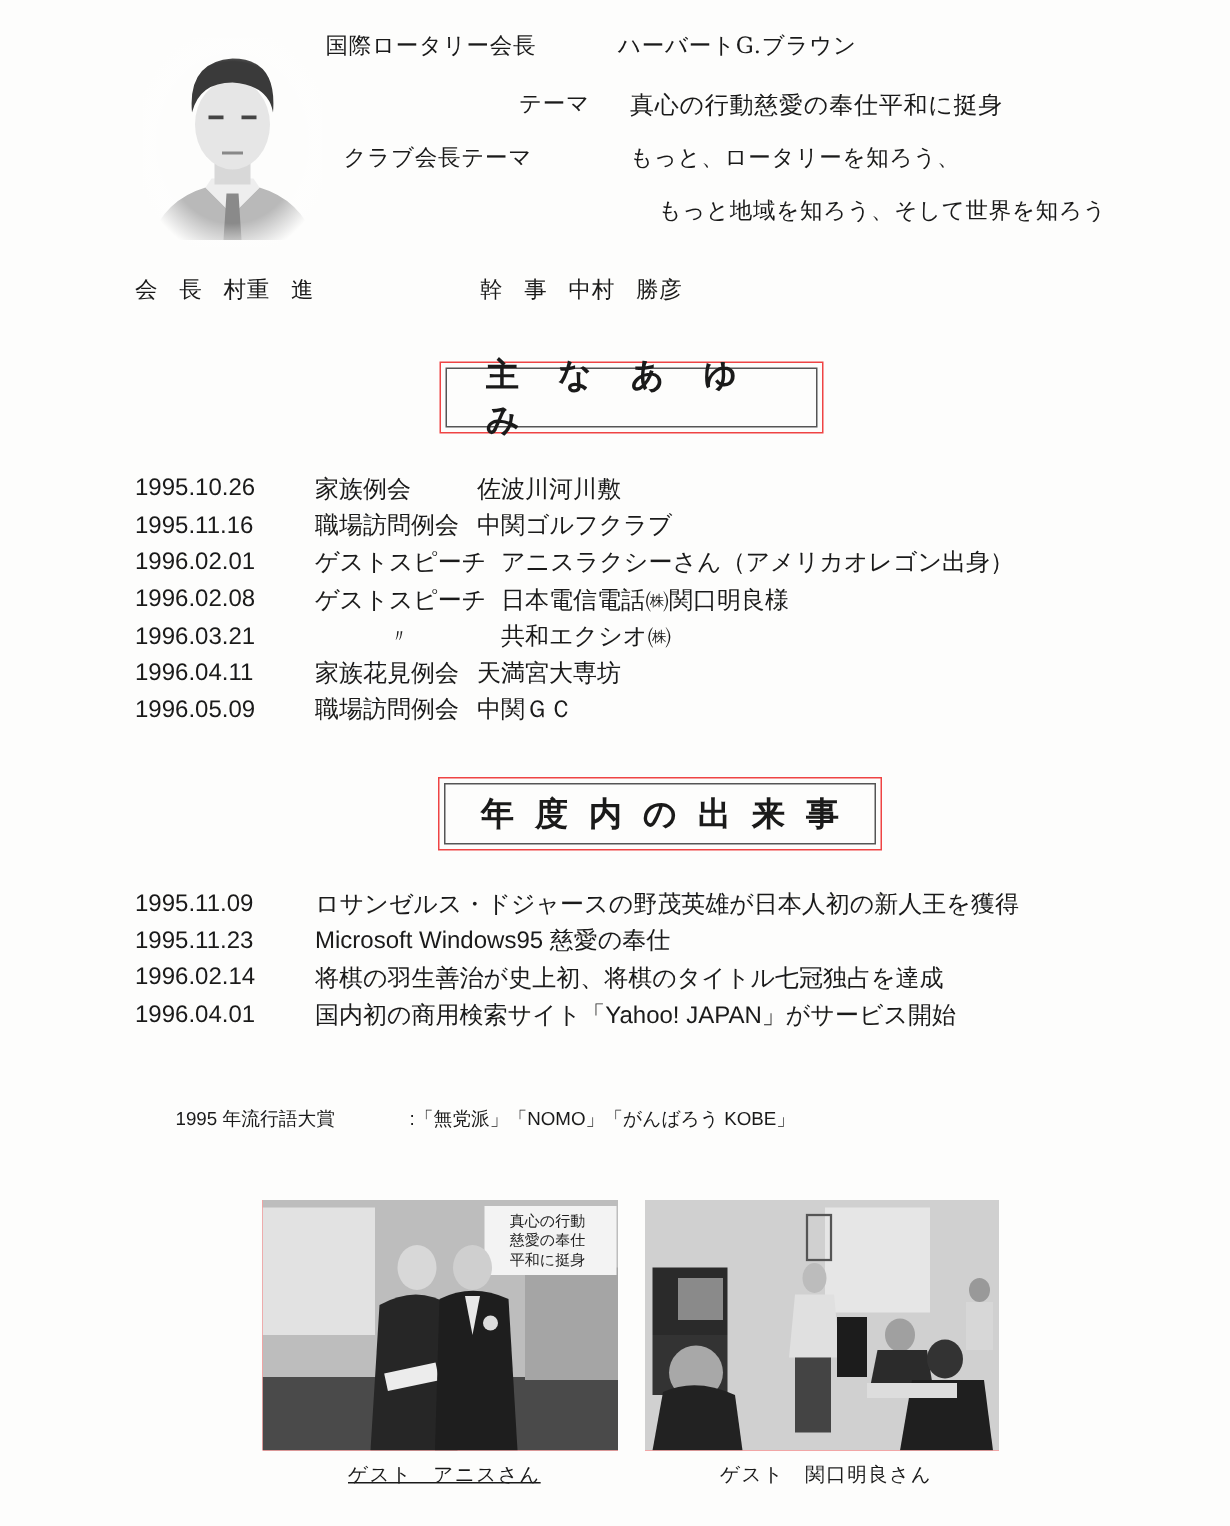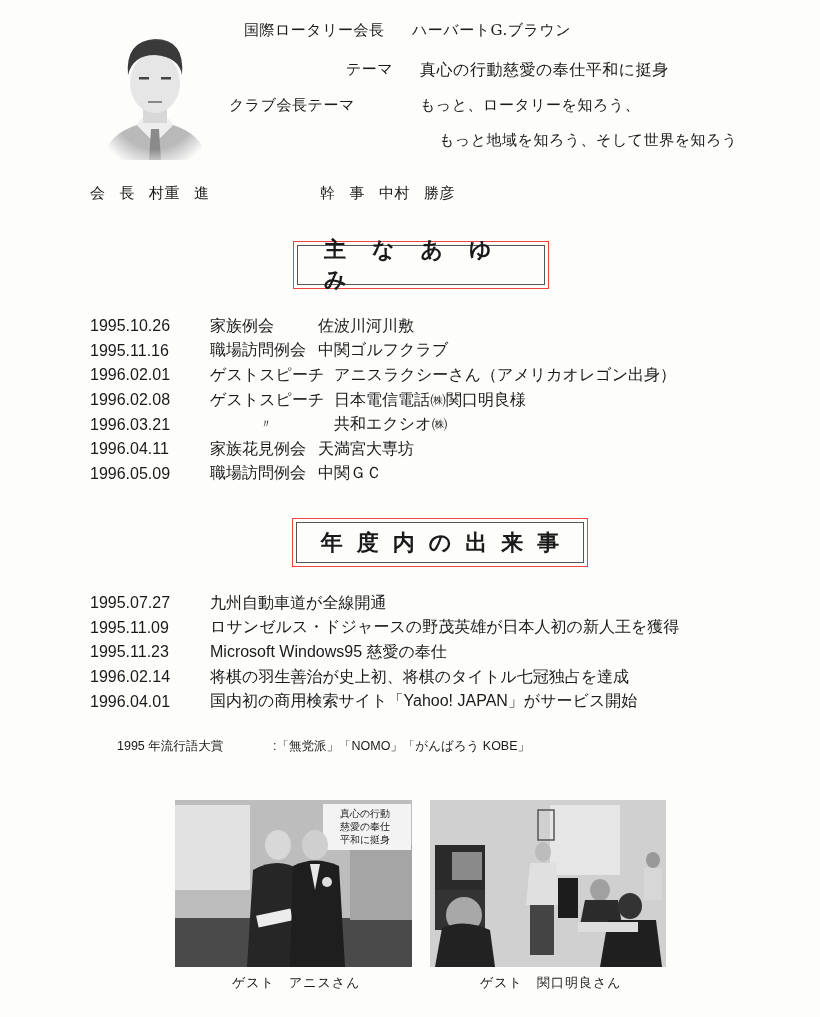--- a/index.html
+++ b/index.html
@@ -83,21 +83,21 @@
     <path d="M33 50 Q30 16 60 14 Q90 14 87 50 Q84 32 60 30 Q38 30 33 50 Z" fill="#3a3a3a"></path>
 
     <rect x="44" y="52" width="10" height="2.5" fill="#444"></rect>
     <rect x="66" y="52" width="10" height="2.5" fill="#444"></rect>
 
     <rect x="53" y="76" width="14" height="2" fill="#888"></rect>
     <rect x="0" y="0" width="120" height="140" fill="url(#fade)"></rect>
   </svg>
 </div>
 
-<div class="abs serif hdr-text" style="left:244px; top:21px;">国際ロータリー会長</div>
+<div class="abs serif hdr-text" style="left:217px; top:21px;">国際ロータリー会長</div>
 <div class="abs serif hdr-text" style="left:412px; top:21px;">ハーバートG.ブラウン</div>
 
 <div class="abs serif hdr-text" style="left:346px; top:60px;">テーマ</div>
 <div class="abs serif hdr-text" style="left:420px; top:60px; font-size:16px;">真心の行動慈愛の奉仕平和に挺身</div>
 
 <div class="abs serif hdr-text" style="left:229px; top:96px;">クラブ会長テーマ</div>
 <div class="abs serif hdr-text" style="left:420px; top:96px;">もっと、ロータリーを知ろう、</div>
 <div class="abs serif hdr-text" style="left:439px; top:131px;">もっと地域を知ろう、そして世界を知ろう</div>
 
 <div class="abs serif officer" style="left:90px; top:184px;">
@@ -147,24 +147,20 @@
       <span class="c1" style="width:108px">職場訪問例会</span>
       <span class="c2">中関ＧＣ</span>
     </div>
 </div>
 
 <div class="heading-box" style="left:292px; top:518px; width:296px; height:49px;">
   <div class="heading-inner spaced2 serif">年度内の出来事</div>
 </div>
 
 <div class="list sans" style="top:591px;">
-  <div class="row">
-      <span class="date">1995.07.27</span>
-      <span class="c1">九州自動車道が全線開通</span>
-    </div>
   <div class="row">
       <span class="date">1995.11.09</span>
       <span class="c1">ロサンゼルス・ドジャースの野茂英雄が日本人初の新人王を獲得</span>
     </div>
   <div class="row">
       <span class="date">1995.11.23</span>
       <span class="c1">Microsoft Windows95 慈愛の奉仕</span>
     </div>
   <div class="row">
       <span class="date">1996.02.14</span>
@@ -230,14 +226,14 @@
     <ellipse cx="170" cy="90" rx="10" ry="11" fill="#a0a0a0"></ellipse>
     <path d="M150 125 L155 100 L188 100 L192 125 Z" fill="#2b2b2b"></path>
     <ellipse cx="200" cy="106" rx="12" ry="13" fill="#333"></ellipse>
     <path d="M170 167 L178 120 L226 120 L232 167 Z" fill="#1f1f1f"></path>
     <ellipse cx="223" cy="60" rx="7" ry="8" fill="#999"></ellipse>
     <rect x="214" y="68" width="18" height="32" fill="#d7d7d7"></rect>
     <rect x="148" y="122" width="60" height="10" fill="#ddd"></rect>
   </svg>
 </div>
 
-<div class="caption serif" style="left:232px;">ゲスト　アニスさん</div>
+<div class="caption serif" style="left:232px;text-decoration:underline;">ゲスト　アニスさん</div>
 <div class="caption serif" style="left:480px;">ゲスト　関口明良さん</div>
 
 </body></html>

